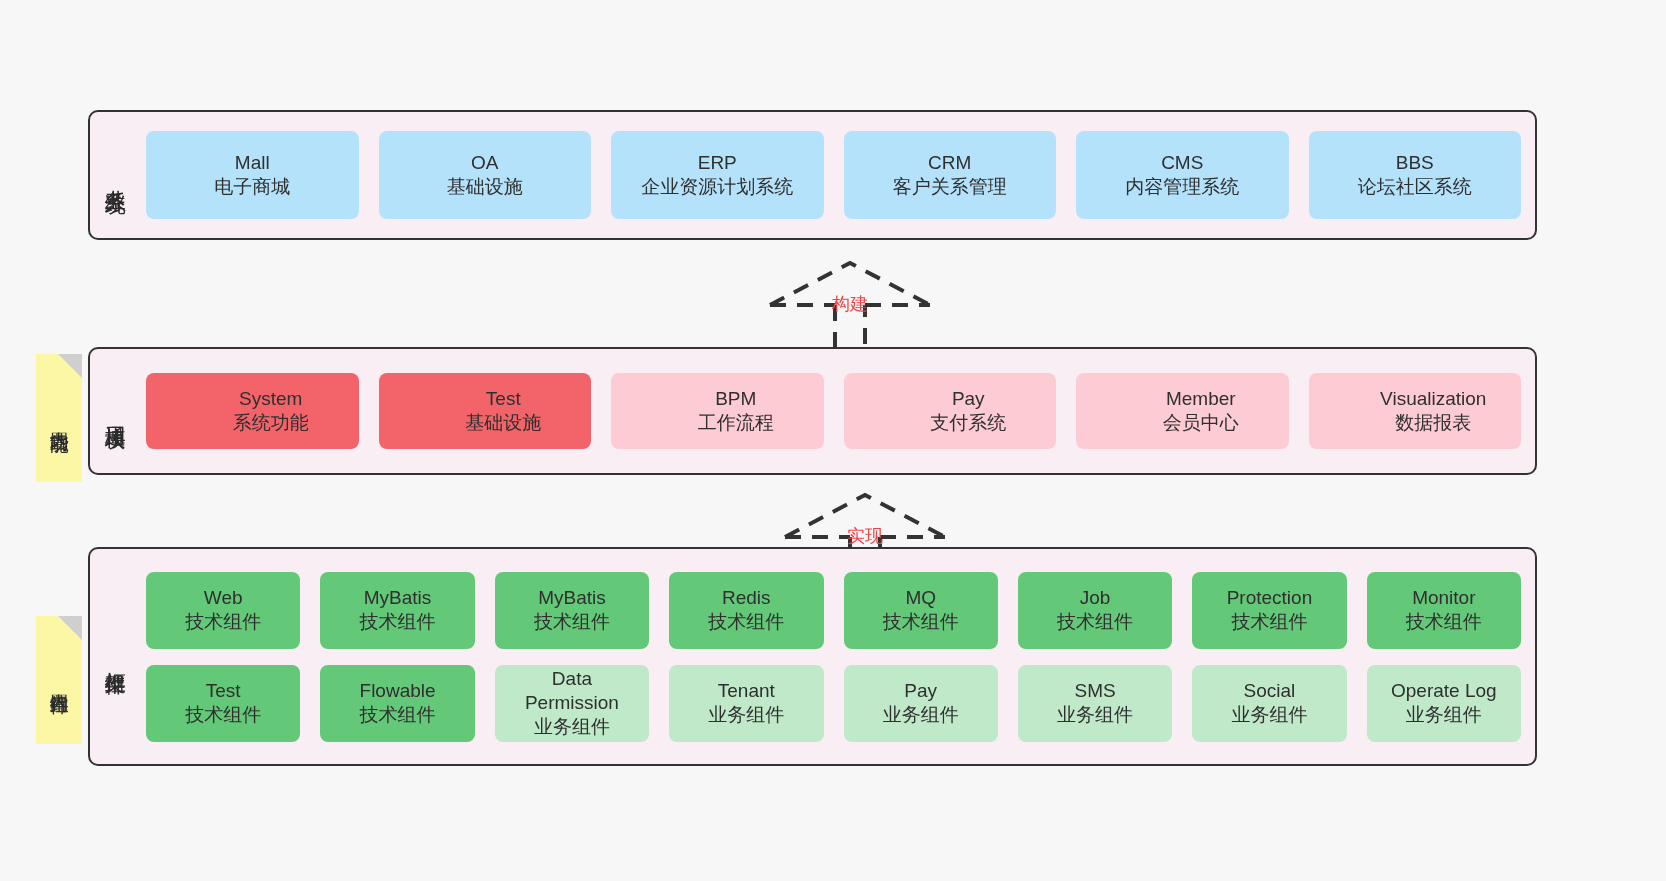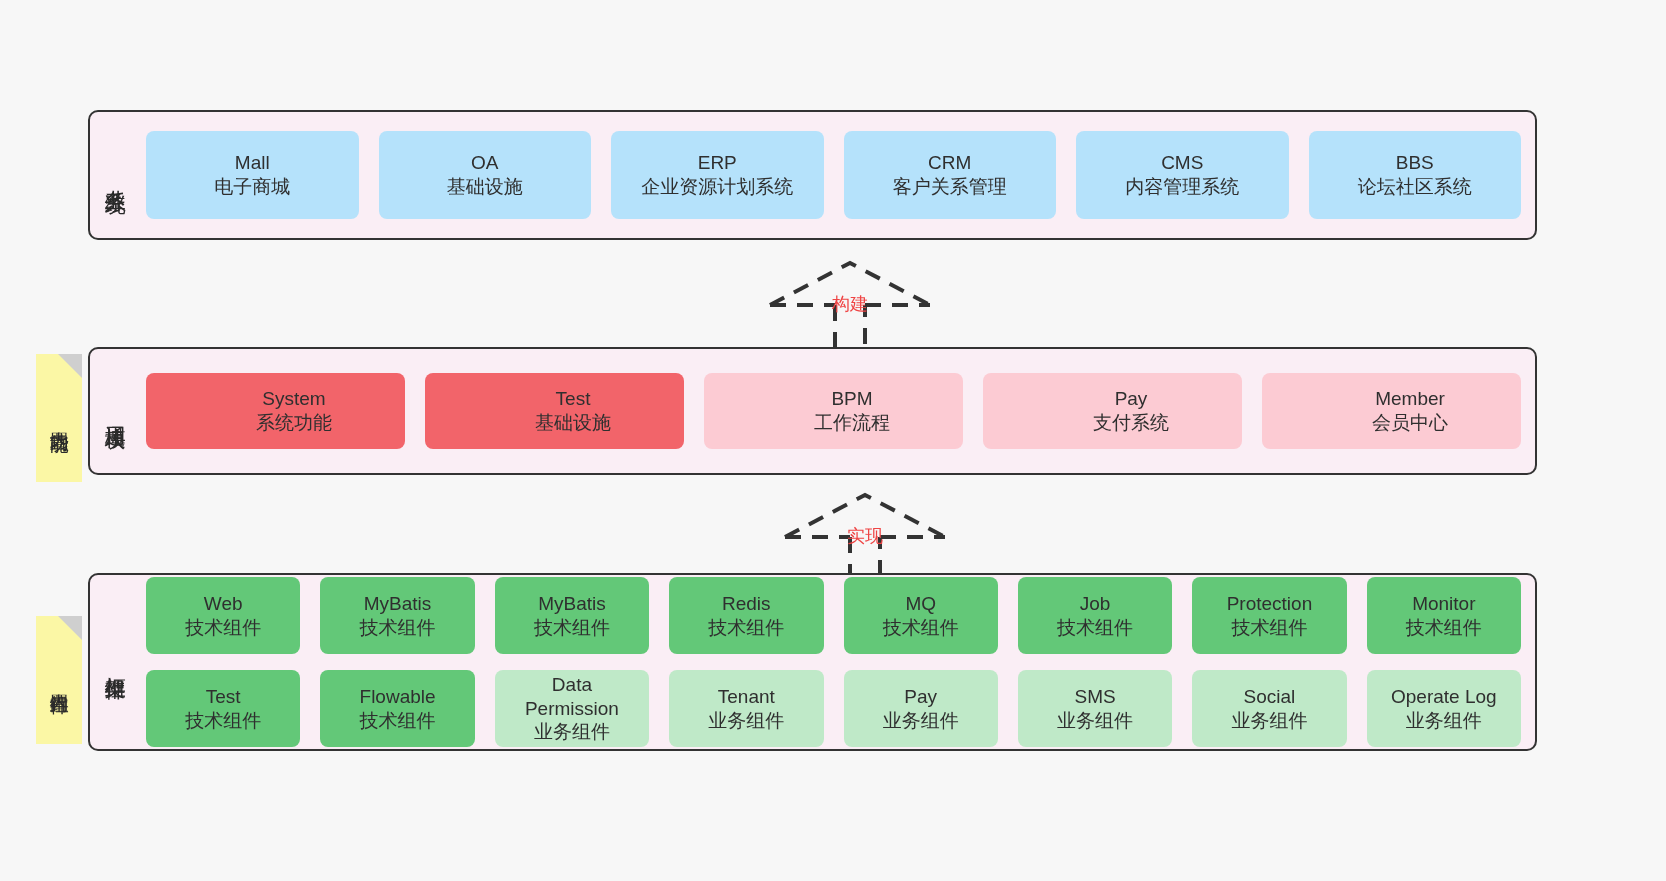--- a/index.html
+++ b/index.html
@@ -87,21 +87,21 @@
   .c-green      { background: #63c878; }
   .c-greenlight { background: #bfe9c8; }
 
   
   #sec-business  { left: 88px;  top: 110px; width: 1449px; height: 130px; }
   #sec-business .card { height: 88px; }
 
   #sec-common    { left: 88px;  top: 347px; width: 1449px; height: 128px; }
   #sec-common .card { height: 76px; padding-left: 43px; }
 
-  #sec-framework { left: 88px;  top: 573px; width: 1449px; height: 178px; justify-content: flex-end; }
+  #sec-framework { left: 88px;  top: 547px; width: 1449px; height: 219px; justify-content: flex-end; }
   #sec-framework .card { height: 77px; }
 
   
   .sticky {
     position: absolute;
     width: 46px;
     background: #fbf7a5;
     font-size: 19px;
     line-height: 1.18;
     letter-spacing: 1px;
@@ -218,20 +218,24 @@
           <span class="l2">工作流程</span>
         </div>
         <div class="card c-pink">
           <span class="l1">Pay</span>
           <span class="l2">支付系统</span>
         </div>
         <div class="card c-pink">
           <span class="l1">Member</span>
           <span class="l2">会员中心</span>
         </div>
+        <div class="card c-pink">
+          <span class="l1">Visualization</span>
+          <span class="l2">数据报表</span>
+        </div>
       </div>
     </div>
   </div>
 
   <div class="arrow" id="arrow-impl">
     <svg width="180" height="100" viewBox="0 0 180 100">
       <polyline points="10,50 90,8 170,50" fill="none" stroke="#333" stroke-width="4" stroke-dasharray="16 11" stroke-linecap="butt"></polyline>
       <polyline points="10,50 75,50" fill="none" stroke="#333" stroke-width="4" stroke-dasharray="16 11"></polyline>
       <polyline points="105,50 170,50" fill="none" stroke="#333" stroke-width="4" stroke-dasharray="16 11"></polyline>
       <polyline points="75,50 75,95 105,95 105,50" fill="none" stroke="#333" stroke-width="4" stroke-dasharray="16 11"></polyline>

